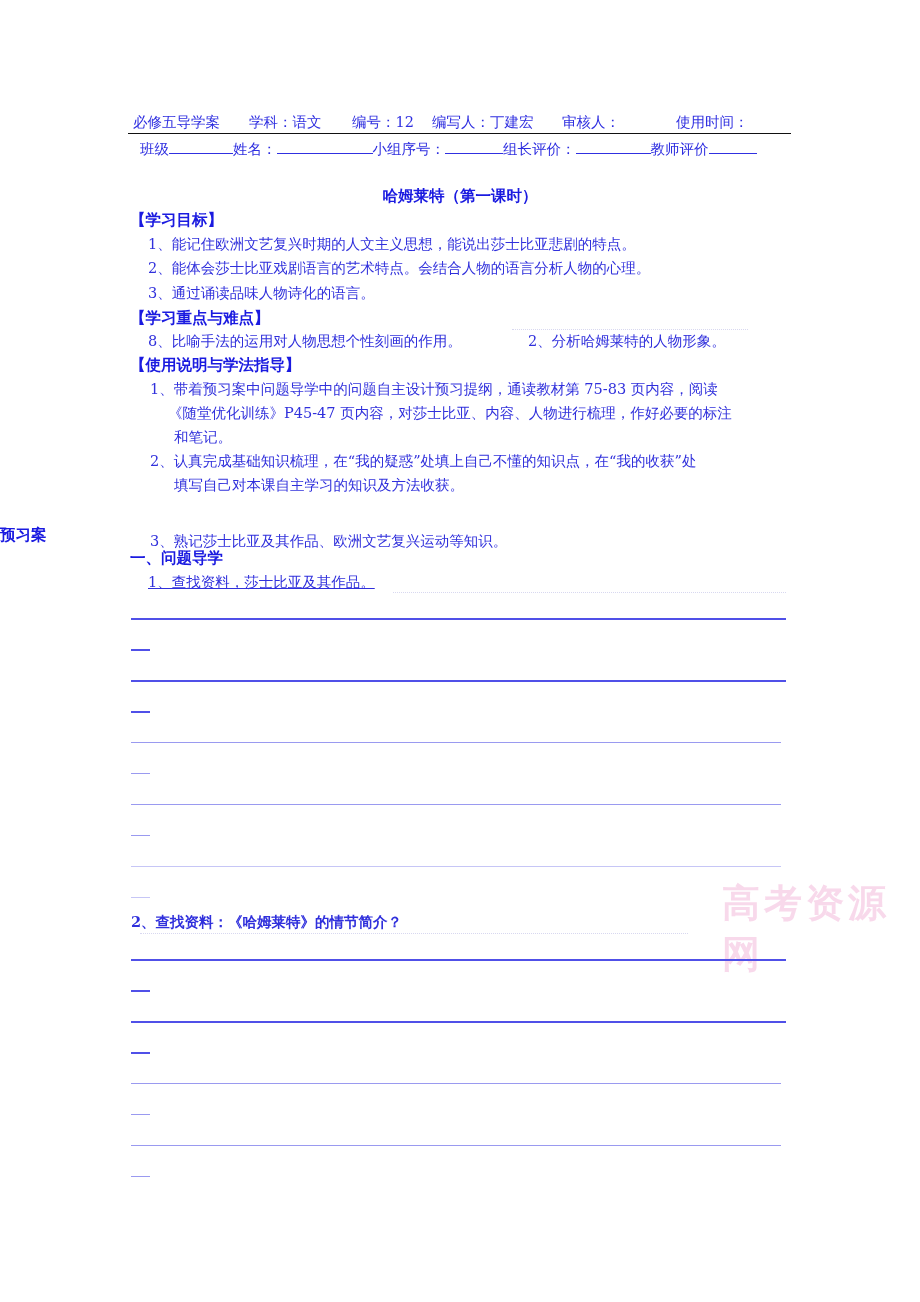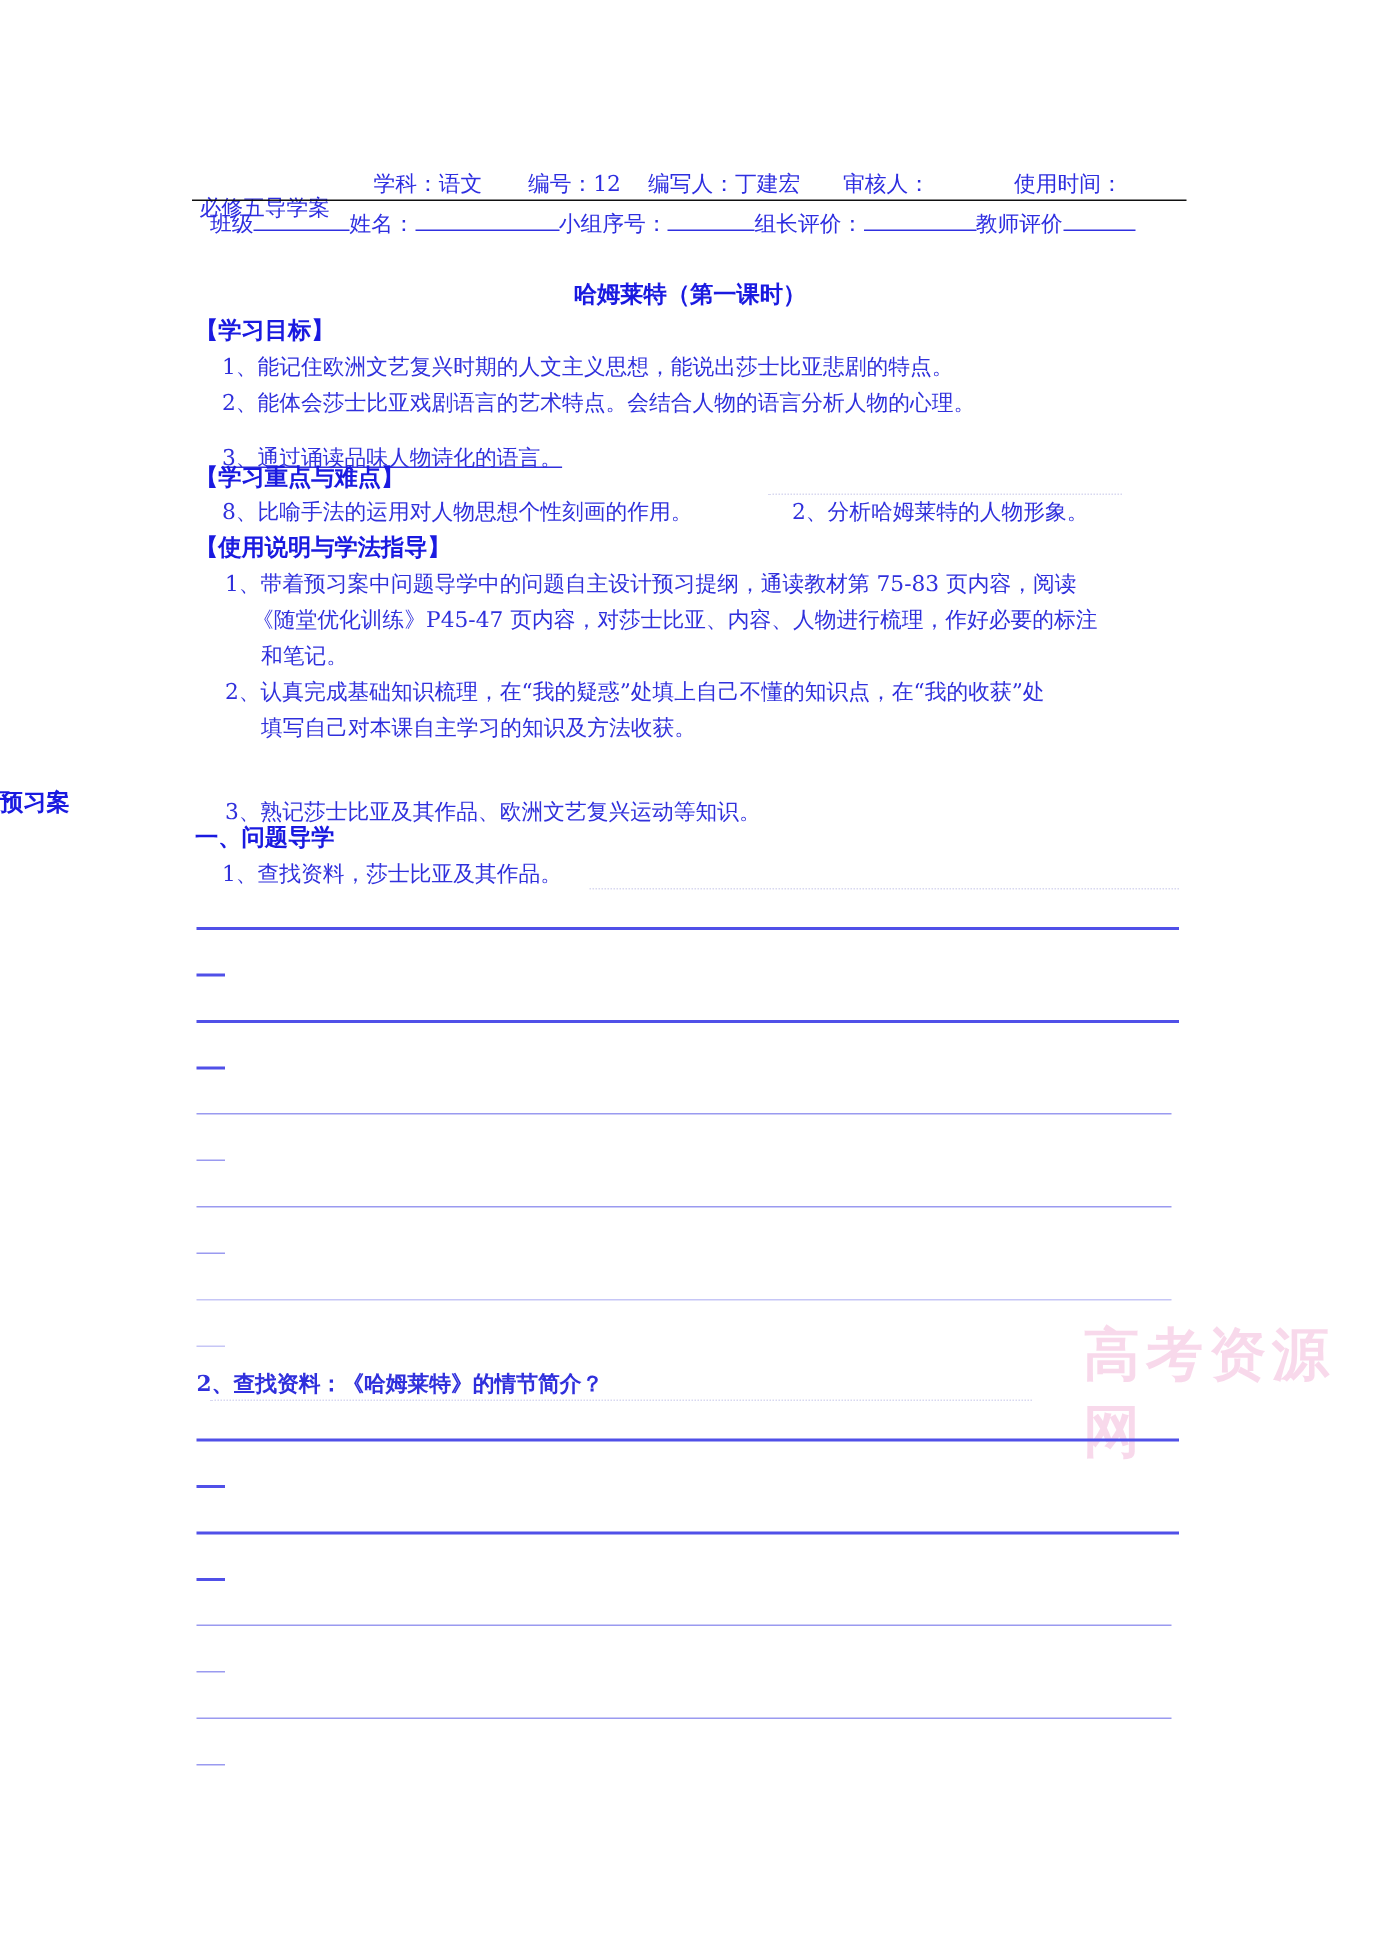--- a/index.html
+++ b/index.html
@@ -24,55 +24,55 @@
   .stub.pale { border-top: 1.5px solid #c6c6f6; }
   .dotline { position: absolute; height: 0; border-top: 1px dotted #d8d8f0; }
   .watermark { position: absolute; left: 722px; top: 878px; font-family: "DejaVu Serif", serif; font-size: 38px;
                color: rgba(240,170,210,0.45); letter-spacing: 4px; font-weight: bold; }
 </style>
 </head>
 <body>
 
 <div class="page">
 
-  <div class="abs hdr" style="left:133px; top:113px;margin-top:16px;">必修五导学案</div>
+  <div class="abs hdr" style="left:133px; top:113px;">必修五导学案</div>
   <div class="abs hdr" style="left:249px; top:113px;">学科：语文</div>
   <div class="abs hdr" style="left:352px; top:113px;">编号：12</div>
   <div class="abs hdr" style="left:432px; top:113px;">编写人：丁建宏</div>
   <div class="abs hdr" style="left:562px; top:113px;">审核人：</div>
   <div class="abs hdr" style="left:676px; top:113px;">使用时间：</div>
   <div class="sep"></div>
 
   <div class="abs title" style="left:0; width:920px; text-align:center; top:186px;">哈姆莱特（第一课时）</div>
 
   <div class="abs hdr" style="left:140px; top:139px;">
     <span>班级</span><span class="uline" style="width:64px;"></span><span>姓名：</span><span class="uline" style="width:96px;"></span><span>小组序号：</span><span class="uline" style="width:58px;"></span><span>组长评价：</span><span class="uline" style="width:75px;"></span><span>教师评价</span><span class="uline" style="width:48px;"></span>
   </div>
 
   <div class="abs sec" style="left:130px; top:210px;">【学习目标】</div>
   <div class="abs item" style="left:148px; top:235px;">1、能记住欧洲文艺复兴时期的人文主义思想，能说出莎士比亚悲剧的特点。</div>
   <div class="abs item" style="left:148px; top:259px;">2、能体会莎士比亚戏剧语言的艺术特点。会结合人物的语言分析人物的心理。</div>
-  <div class="abs item" style="left:148px; top:296px;text-decoration:underline;">3、通过诵读品味人物诗化的语言。</div>
+  <div class="abs item" style="left:148px; top:284px;">3、通过诵读品味人物诗化的语言。</div>
 
   <div class="abs sec" style="left:130px; top:308px;">【学习重点与难点】</div>
   <div class="abs item" style="left:148px; top:332px;">8、比喻手法的运用对人物思想个性刻画的作用。</div>
   <div class="abs item" style="left:528px; top:332px;">2、分析哈姆莱特的人物形象。</div>
   <div class="dotline" style="left:512px; top:329px; width:236px;"></div>
 
   <div class="abs sec" style="left:130px; top:355px;">【使用说明与学法指导】</div>
   <div class="abs item" style="left:150px; top:380px;">1、带着预习案中问题导学中的问题自主设计预习提纲，通读教材第 75-83 页内容，阅读</div>
   <div class="abs item" style="left:168px; top:404px;">《随堂优化训练》P45-47 页内容，对莎士比亚、内容、人物进行梳理，作好必要的标注</div>
   <div class="abs item" style="left:174px; top:428px;">和笔记。</div>
   <div class="abs item" style="left:150px; top:452px;">2、认真完成基础知识梳理，在“我的疑惑”处填上自己不懂的知识点，在“我的收获”处</div>
   <div class="abs item" style="left:174px; top:476px;">填写自己对本课自主学习的知识及方法收获。</div>
   <div class="abs item" style="left:150px; top:500px;margin-top:32px;">3、熟记莎士比亚及其作品、欧洲文艺复兴运动等知识。</div>
 
   <div class="abs title" style="left:0; width:920px; text-align:left; top:525px;">预习案</div>
   <div class="abs sec" style="left:130px; top:548px;">一、问题导学</div>
-  <div class="abs item" style="left:148px; top:573px;">1、查找资料，莎士比亚及其作品。</div>
+  <div class="abs item" style="left:148px; top:573px;text-decoration:underline;">1、查找资料，莎士比亚及其作品。</div>
   <div class="dotline" style="left:393px; top:592px; width:393px;"></div>
 
   <div class="hline solid" style="top:618px;"></div>
   <div class="stub solid" style="top:649px;"></div>
   <div class="hline solid" style="top:680px;"></div>
   <div class="stub solid" style="top:711px;"></div>
   <div class="hline light" style="top:742px;"></div>
   <div class="stub light" style="top:773px;"></div>
   <div class="hline light" style="top:804px;"></div>
   <div class="stub light" style="top:835px;"></div>

